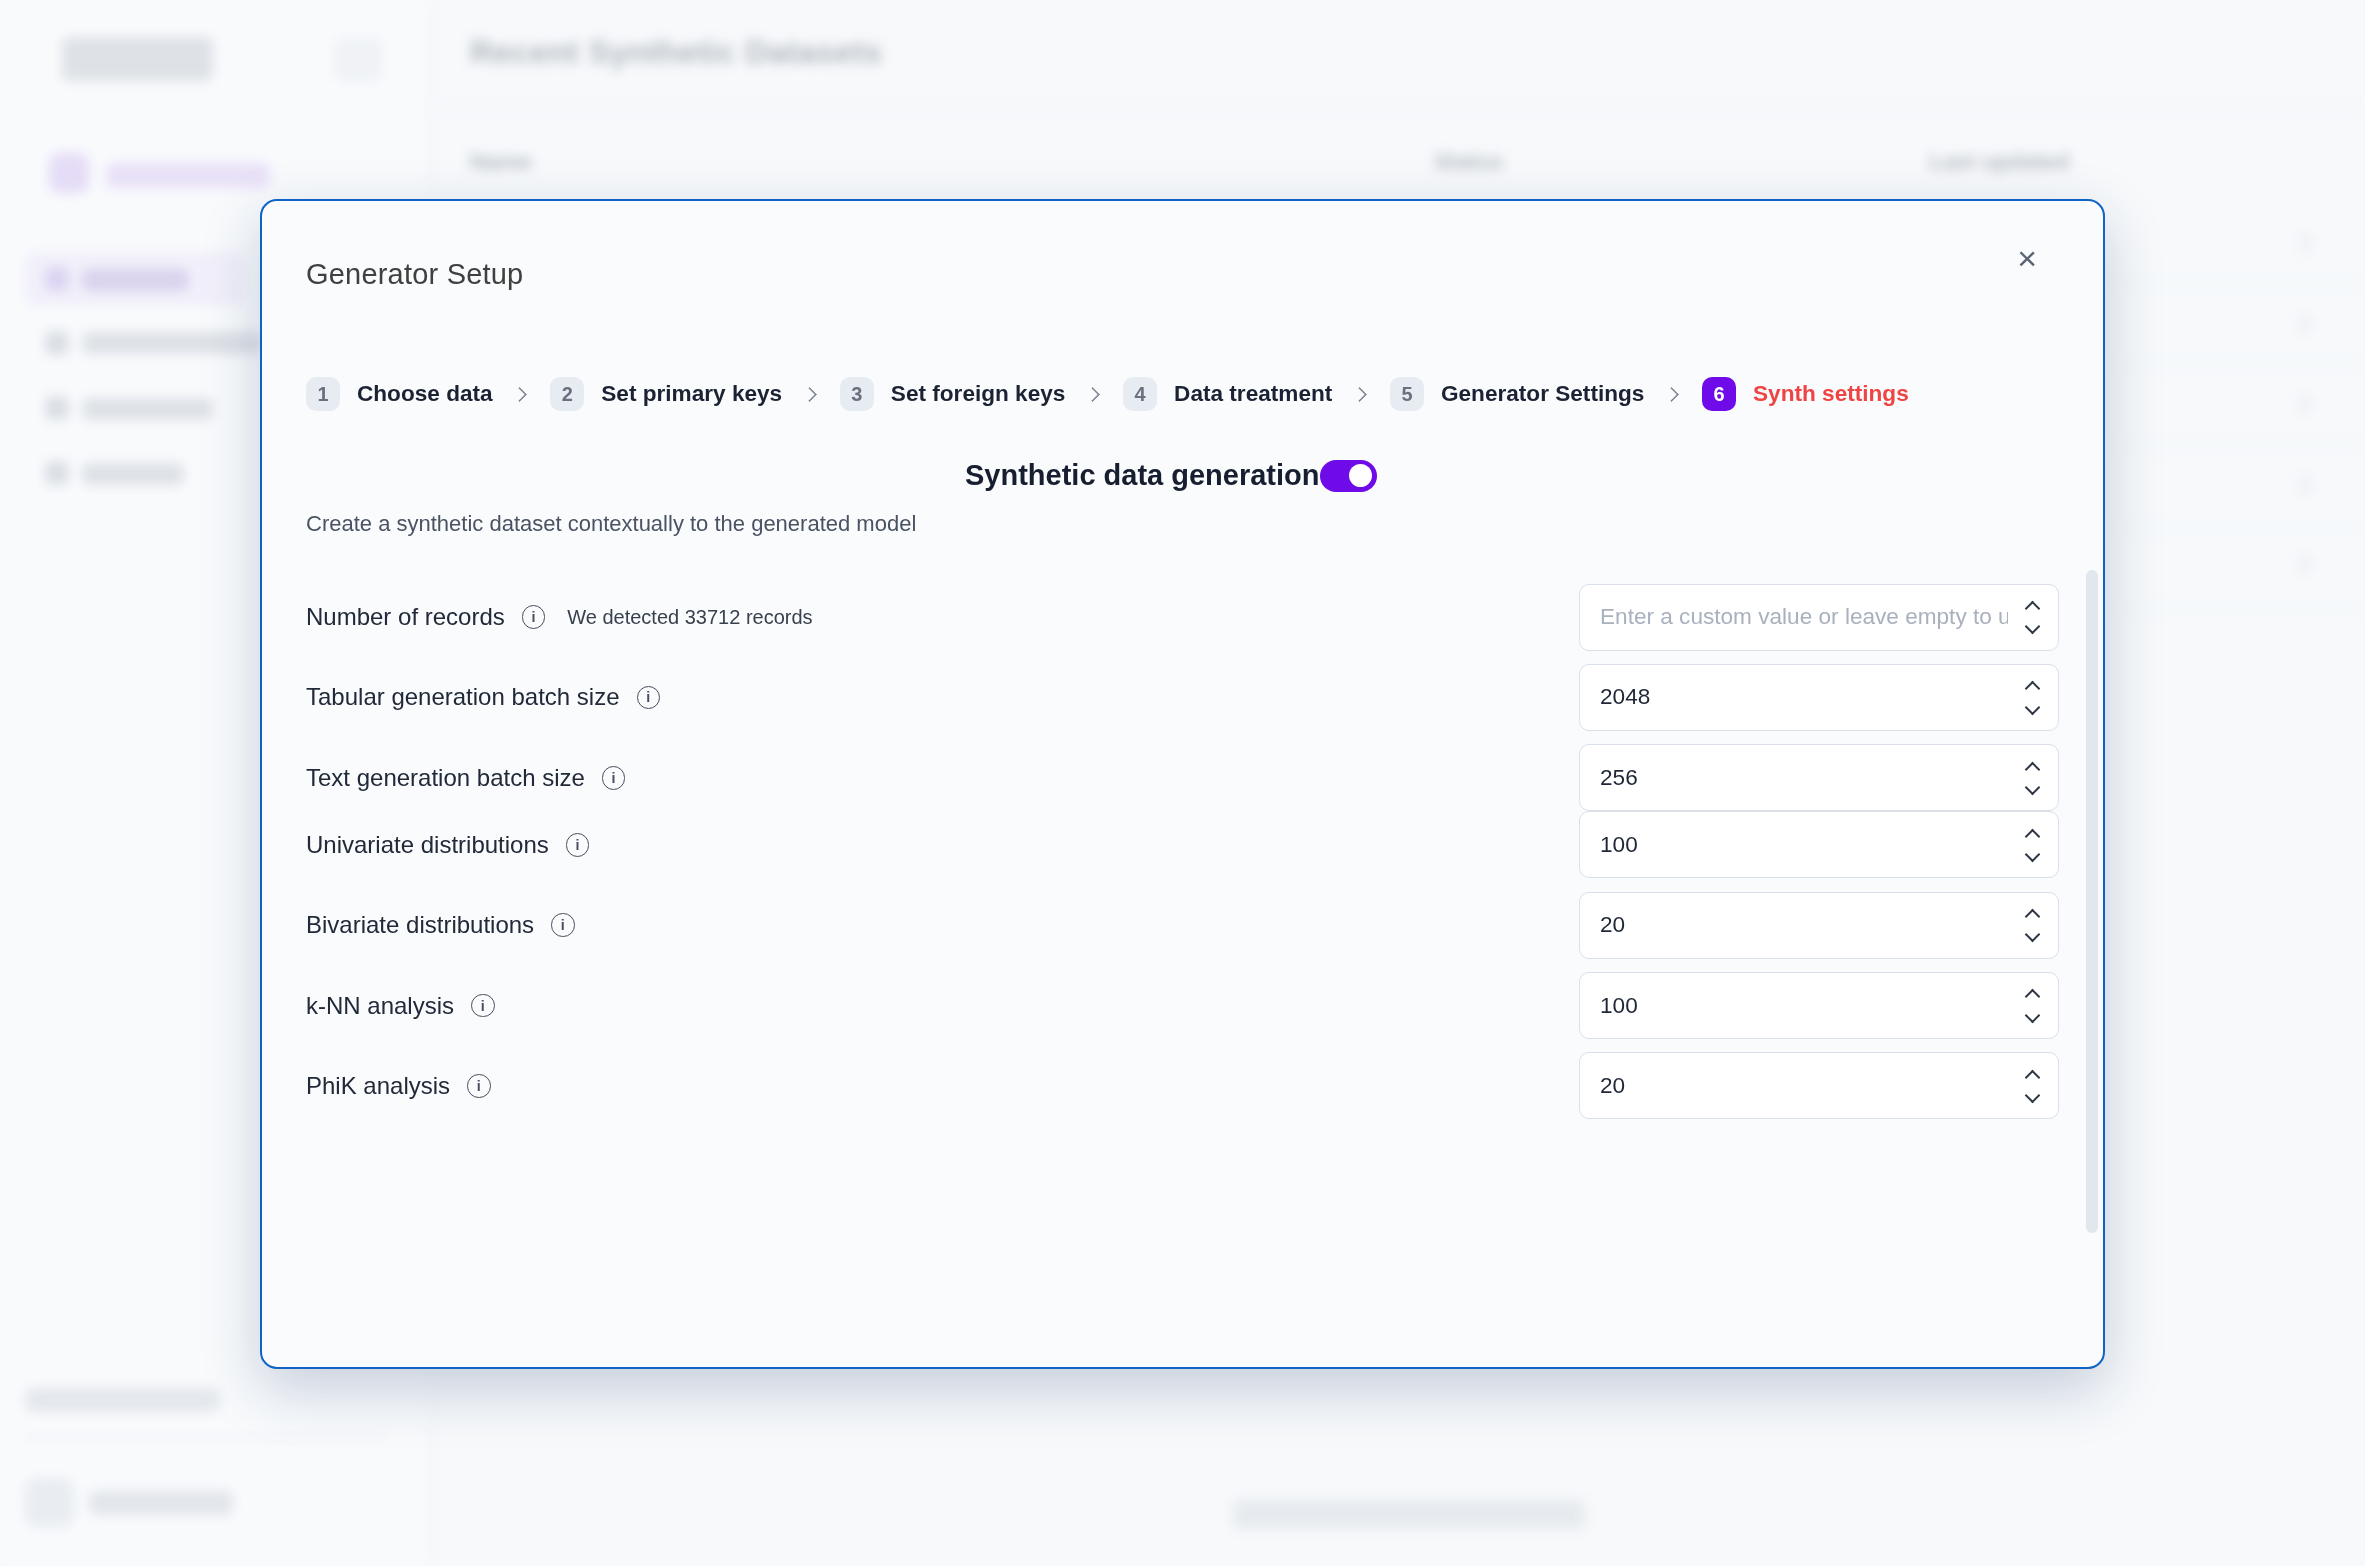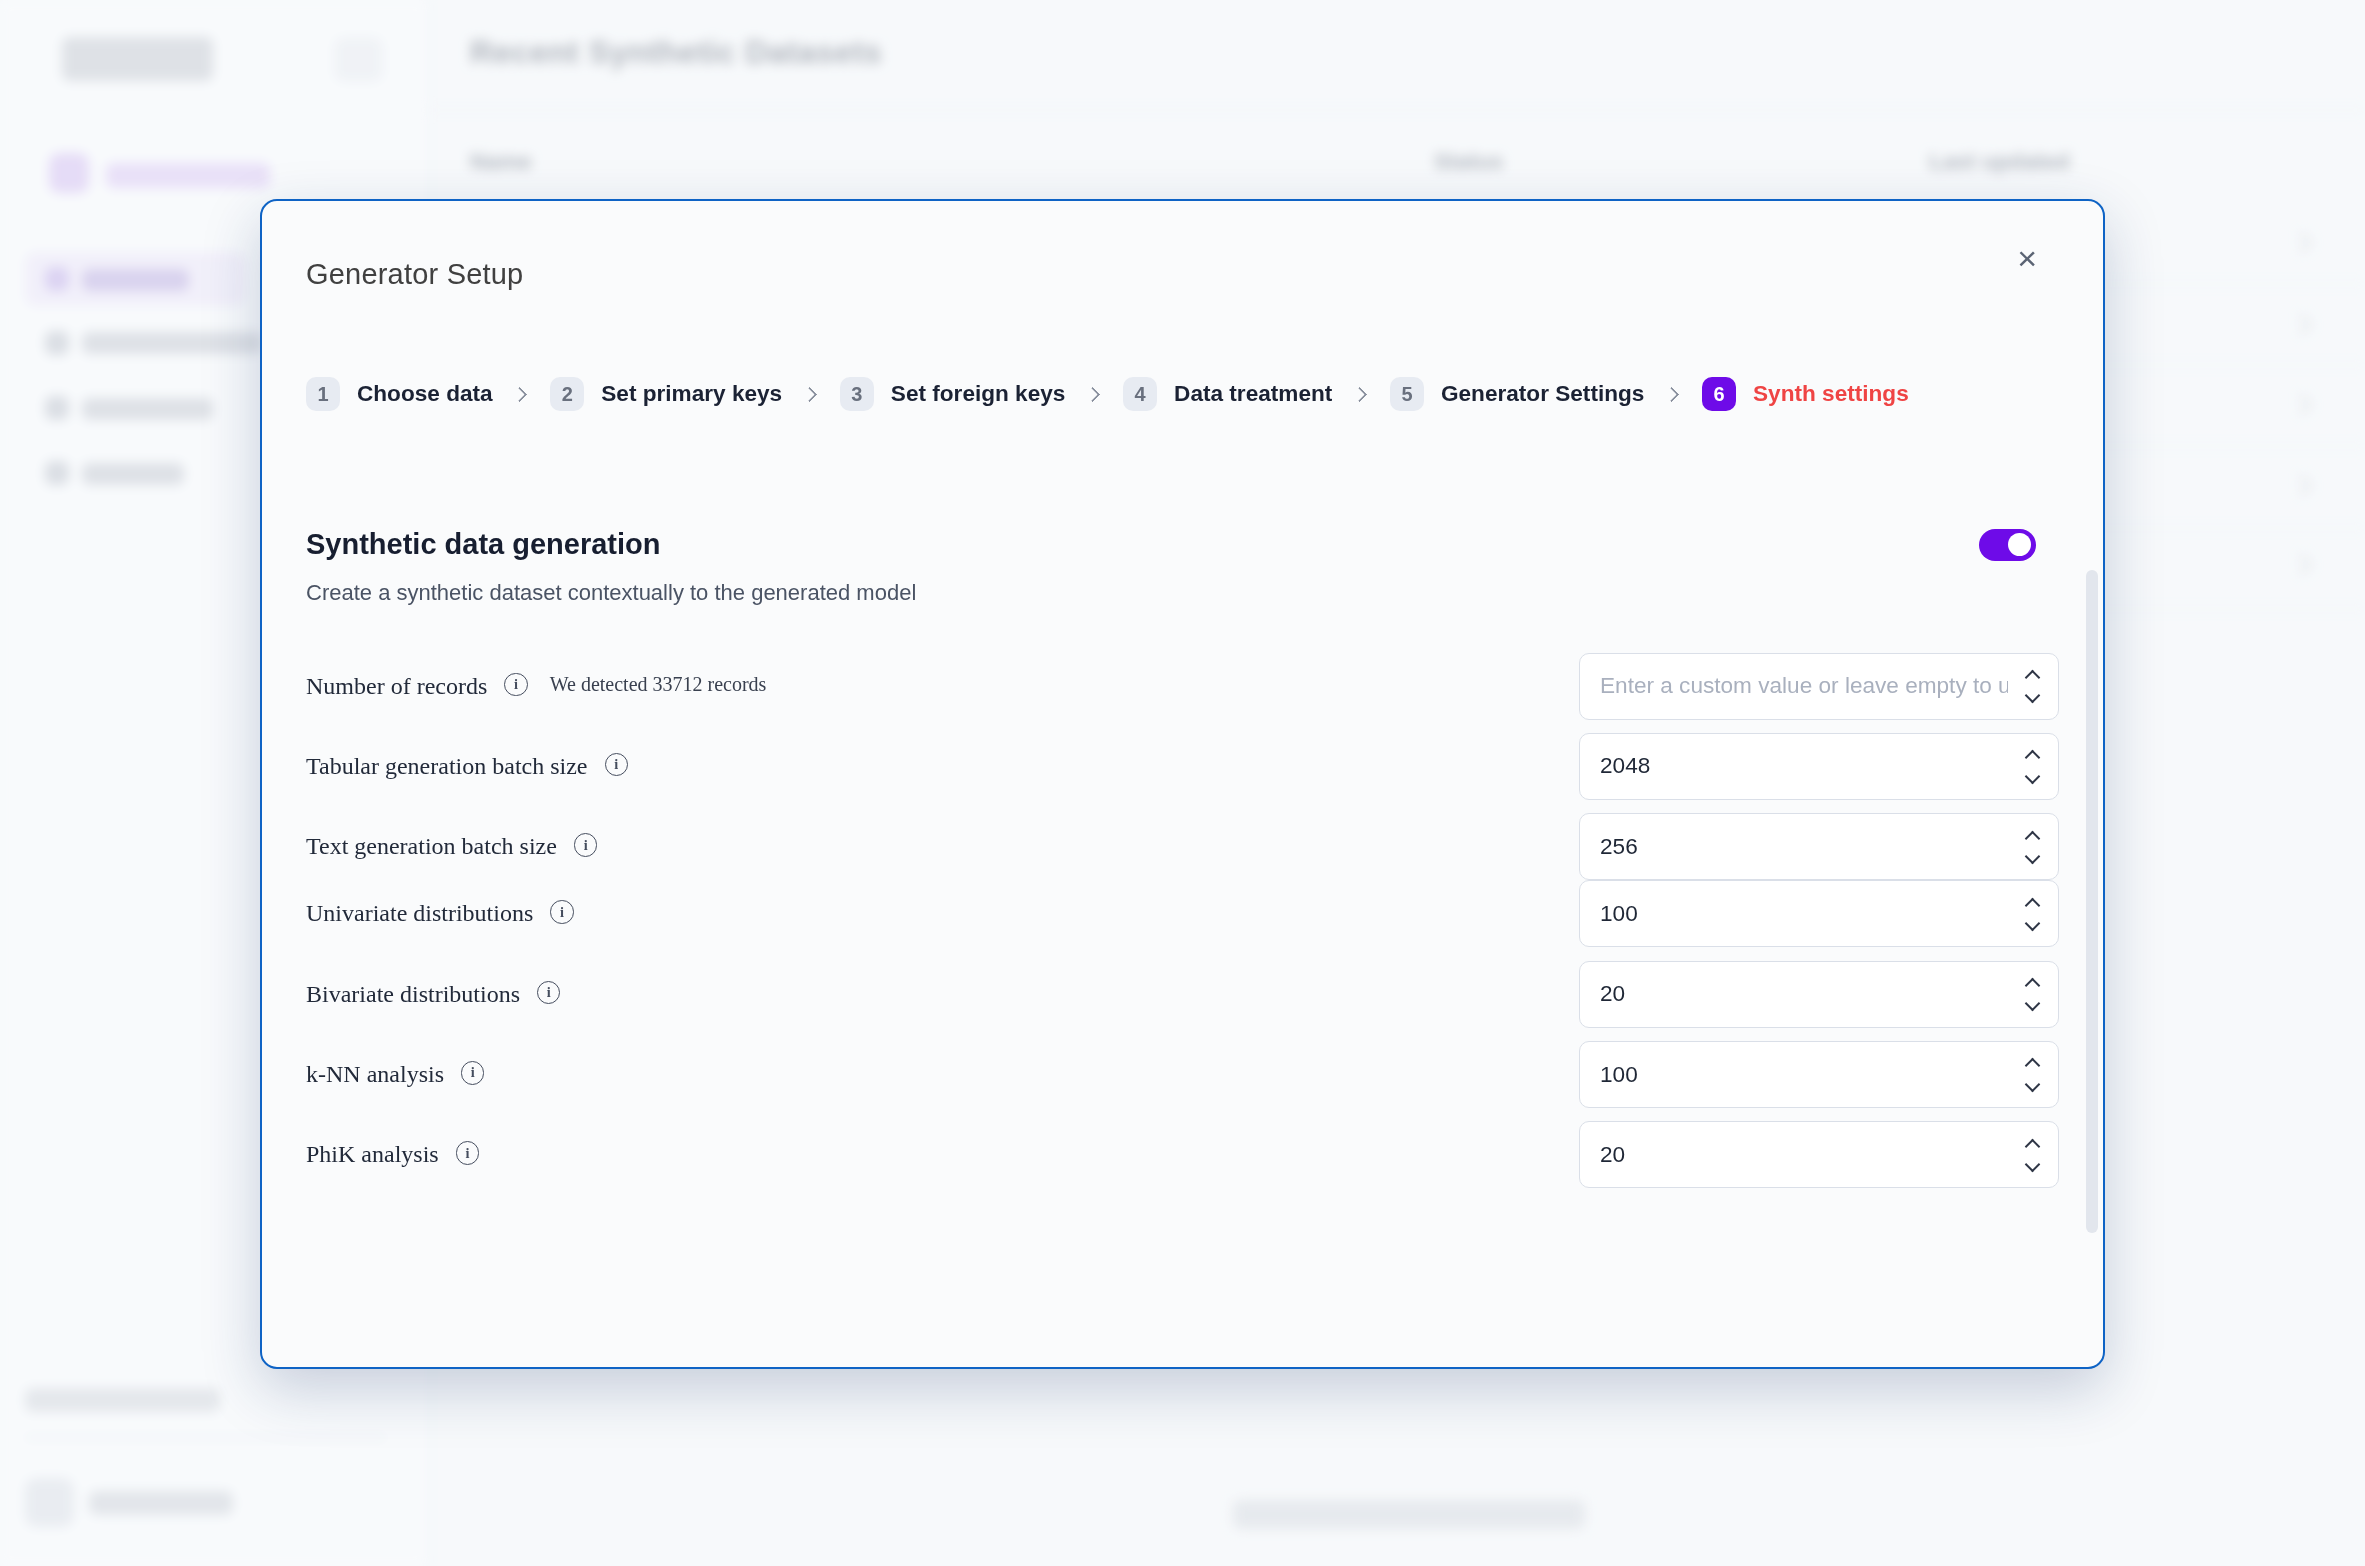--- a/index.html
+++ b/index.html
@@ -92,36 +92,36 @@
   .step-label { font-size: 22.6px; font-weight: 600; color: #1b2234; }
   .step.active .step-badge { background: #6e0be8; color: #ffffff; }
   .step.active .step-label { color: #ef4444; }
   .step-sep {
     width: 11px; height: 11px; margin: 0 5px 0 1.7px;
     border-top: 2.5px solid #868d9b; border-right: 2.5px solid #868d9b;
     transform: rotate(45deg); border-radius: 0.8px; flex: none;
   }
 
   
-  .section-row { display: flex; justify-content: space-between; align-items: center; margin-top: 117px; }
+  .section-row { display: flex; justify-content: center; align-items: center; margin-top: 48px; }
   .section-heading { font-size: 29px; font-weight: bold; color: #171e30; }
   .toggle {
     position: relative; width: 57px; height: 32px; border-radius: 16px;
     background: #6e0be8; border: none; cursor: pointer; margin-right: 23.5px;
   }
   .toggle .knob {
     position: absolute; top: 4.2px; right: 4.2px; width: 23.5px; height: 23.5px;
     border-radius: 50%; background: #ffffff;
   }
   .section-desc { font-size: 22px; color: #4a5364; margin-top: 18.5px; }
 
   
   .fields { display: flex; flex-direction: column; gap: 13.4px; margin-top: 47px; }
   .field-row { display: flex; align-items: center; justify-content: space-between; min-height: 67px; }
-  .label-group { display: flex; gap: 17px; font-family: Liberation Serif, serif; }
+  .label-group { display: flex; align-items: center; gap: 17px; }
   .field-label { font-size: 24px; color: #222a3a; }
   .info-icon {
     width: 23.5px; height: 23.5px; border: 1.7px solid #454d5e; border-radius: 50%;
     display: inline-flex; align-items: center; justify-content: center;
     font-size: 14.3px; font-weight: 600; color: #454d5e; font-style: normal;
     cursor: pointer; flex: none;
   }
   .field-helper { font-size: 20px; color: #39404f; font-weight: 500; margin-left: 5px; }
 
   .numfield {

